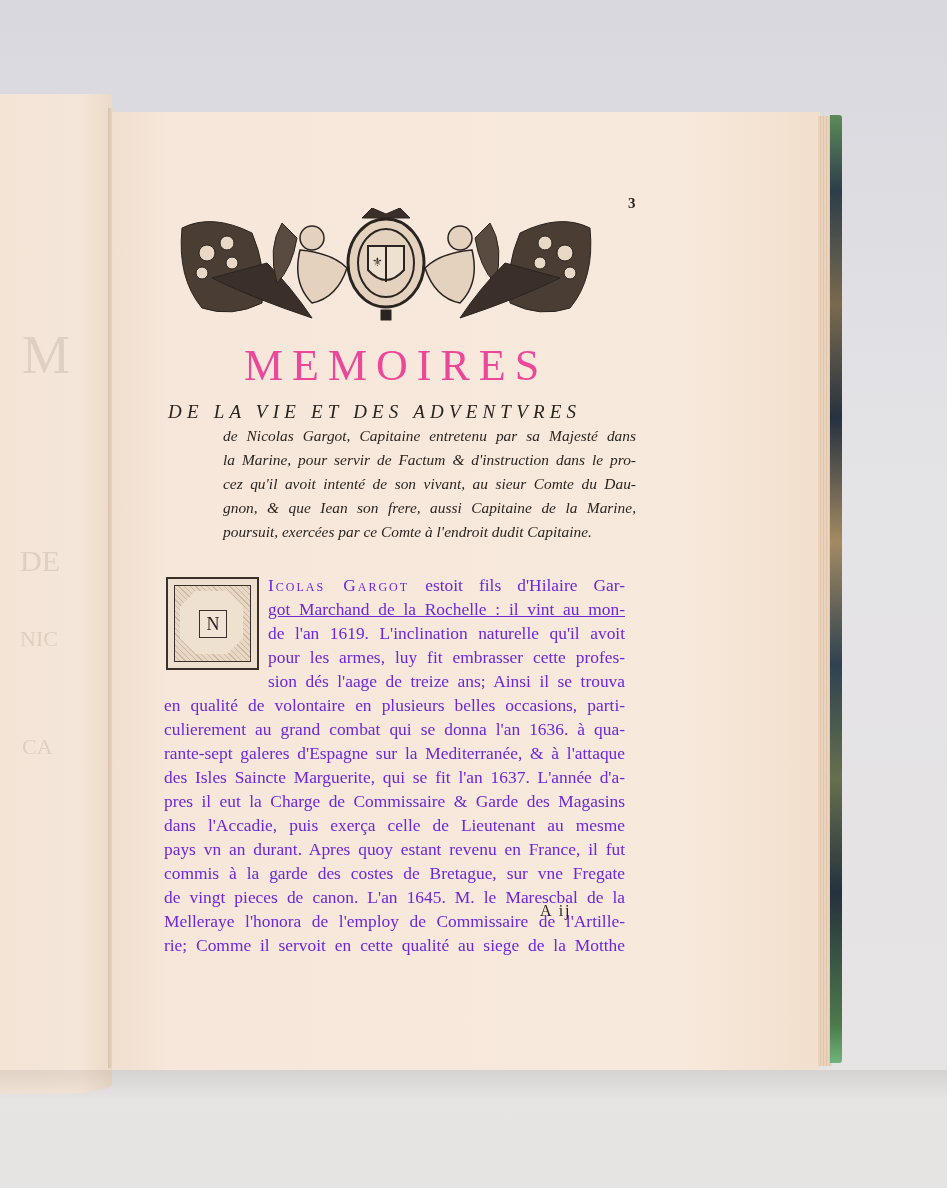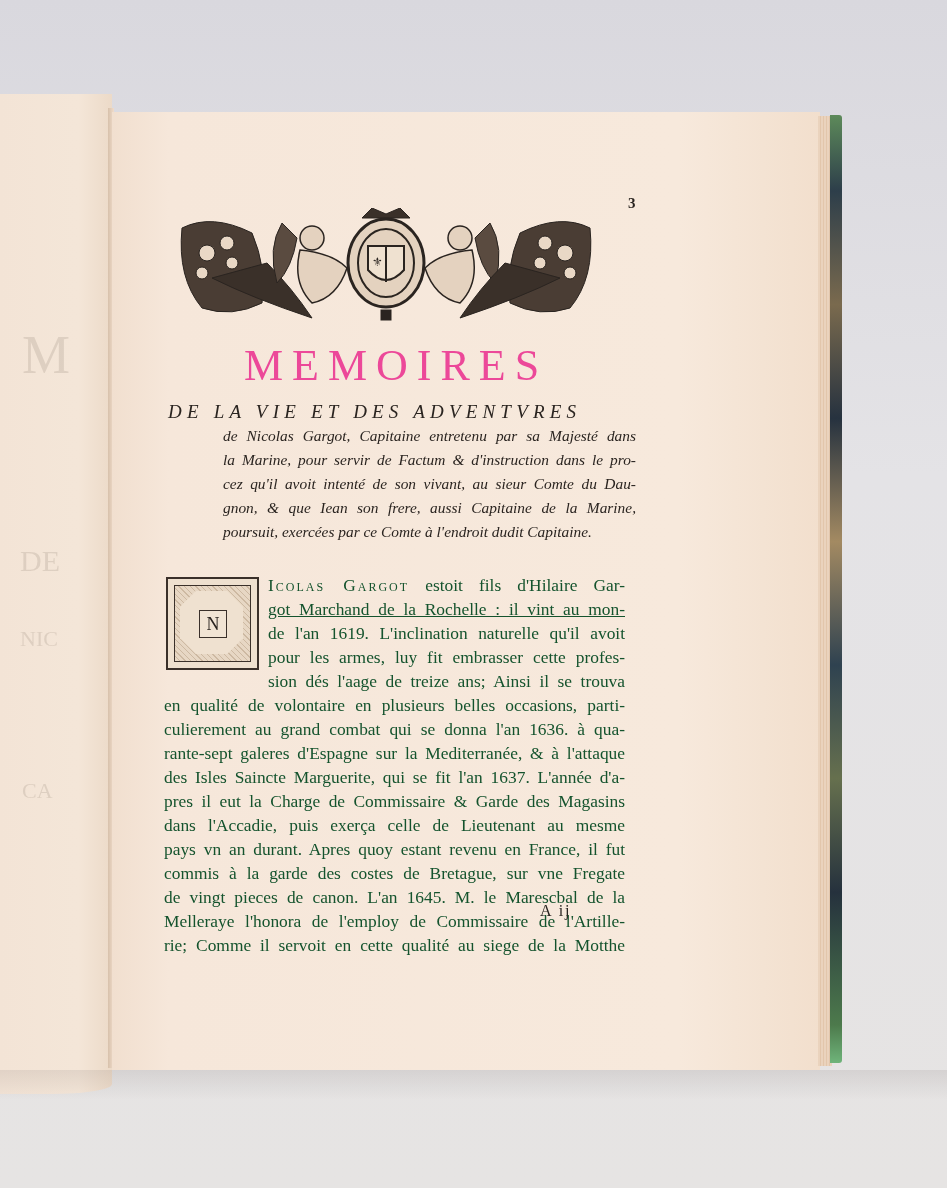--- a/index.html
+++ b/index.html
@@ -31,37 +31,37 @@
   .subtitle-body div{white-space:nowrap;text-align:justify;text-align-last:justify;margin-left:39px;}
   .subtitle-body div.last{text-align-last:left;}
   .dropcap{position:absolute;left:166px;top:577px;width:93px;height:93px;
        border:2px solid #3a302a;background:#eee0cf;box-sizing:border-box;}
   .dropcap-inner{position:absolute;left:6px;top:6px;right:6px;bottom:6px;border:1px solid #3a302a;
        background:repeating-linear-gradient(45deg,#e7d7c4 0 3px,#cdb9a2 3px 4px);}
   .dropcap-oct{position:absolute;left:12px;top:12px;width:63px;height:63px;background:#efe1d0;
        clip-path:polygon(25% 0,75% 0,100% 25%,100% 75%,75% 100%,25% 100%,0 75%,0 25%);}
   .dropcap-box{position:absolute;left:31px;top:31px;width:26px;height:26px;border:1px solid #3a302a;background:#f1e4d4;
        display:flex;align-items:center;justify-content:center;font-size:18px;}
-  .body-text{position:absolute;left:164px;top:573px;width:461px;font-size:17.4px;line-height:24px;color:#14532d;}
+  .body-text{position:absolute;left:164px;top:573px;width:461px;font-size:17.4px;line-height:24px;color:#6d28d9;}
   .body-text .line{white-space:nowrap;text-align:justify;text-align-last:justify;height:24px;}
   .body-text .indent{margin-left:104px;}
   .smallcaps{font-variant:small-caps;letter-spacing:2px;}
   .signature{position:absolute;left:540px;top:902px;font-size:16px;letter-spacing:2px;}
   .shadow-bottom{position:absolute;left:0;top:1070px;width:947px;height:30px;
        background:linear-gradient(180deg,rgba(120,110,110,0.15),rgba(0,0,0,0));}
 </style>
 </head>
 <body>
 
 <div class="left-cover"></div>
 <div class="left-page">
   <div class="ghost" style="left:22px;top:230px;font-size:54px;">M</div>
   <div class="ghost" style="left:20px;top:436px;font-size:30px;margin-top:14px;">DE</div>
   <div class="ghost" style="left:20px;top:532px;font-size:22px;">NIC</div>
-  <div class="ghost" style="left:22px;top:640px;font-size:22px;margin-top:44px;">CA</div>
+  <div class="ghost" style="left:22px;top:640px;font-size:22px;">CA</div>
 </div>
 <div class="gutter"></div>
 
 <div class="right-page"></div>
 <div class="page-edges"></div>
 <div class="marble"></div>
 
 <div class="page-num">3</div>
 
 <div class="headpiece">

